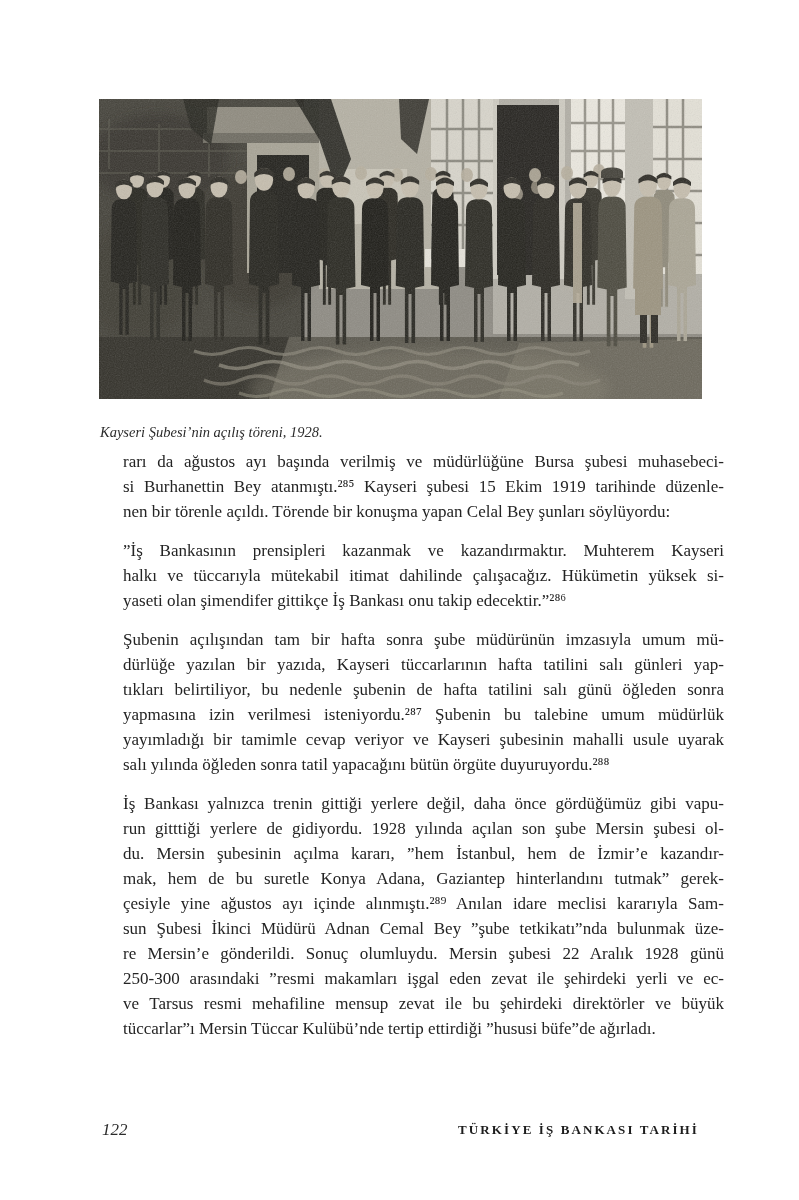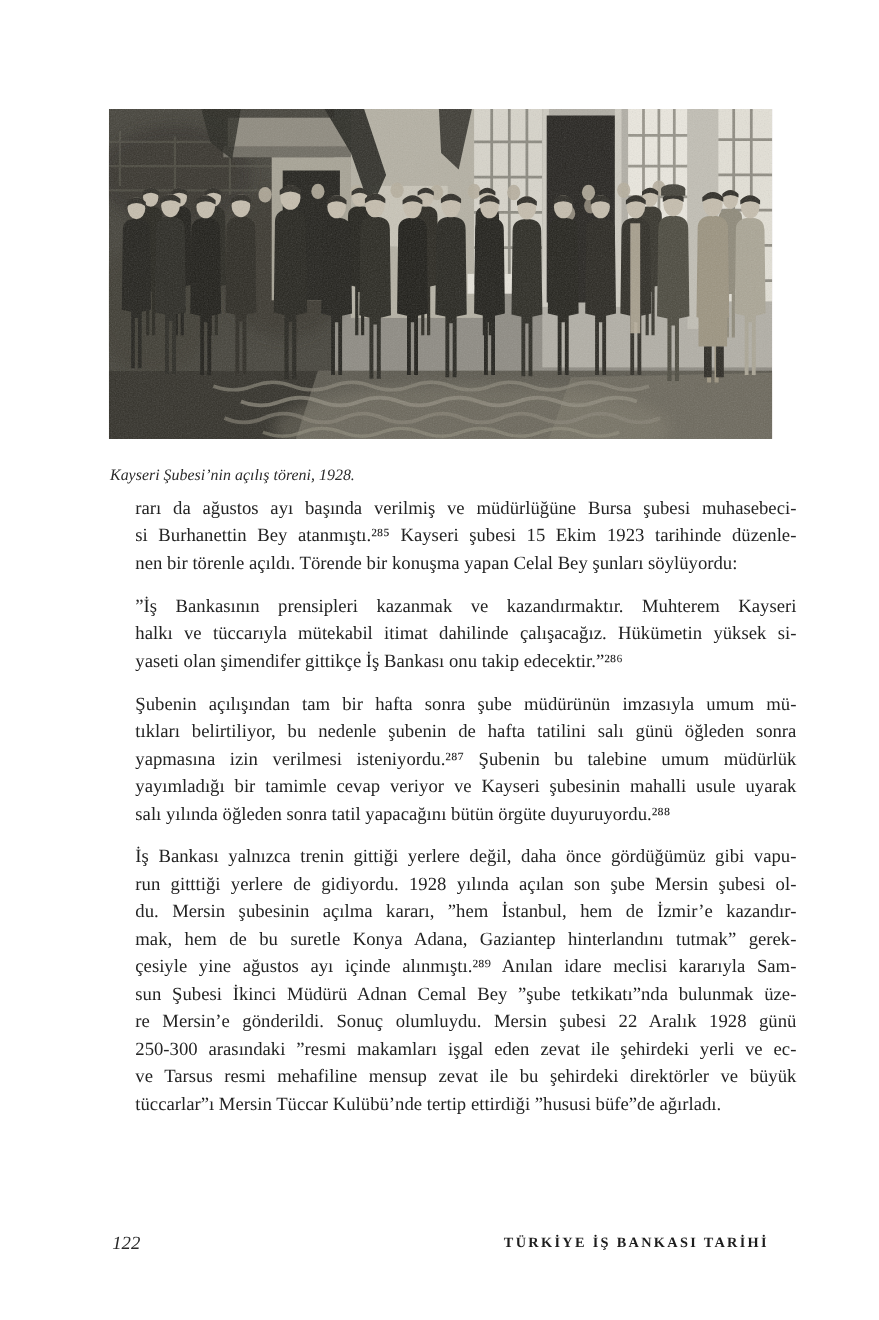--- a/index.html
+++ b/index.html
@@ -180,30 +180,31 @@
 
       <rect width="603" height="300" filter="url(#grain)" opacity=".5"></rect>
     </svg>
   </figure>
 
   <div class="caption">Kayseri Şubesi’nin açılış töreni, 1928.</div>
 
   <div class="body-text">
     <div class="para">
         <div class="line">rarı da ağustos ayı başında verilmiş ve müdürlüğüne Bursa şubesi muhasebeci-</div>
-        <div class="line">si Burhanettin Bey atanmıştı.²⁸⁵ Kayseri şubesi 15 Ekim 1923 tarihinde düzenle-</div>
+        <div class="line">si Burhanettin Bey atanmıştı.²⁸⁵ Kayseri şubesi 15 Ekim 1919 tarihinde düzenle-</div>
         <div class="line last">nen bir törenle açıldı. Törende bir konuşma yapan Celal Bey şunları söylüyordu:</div>
       </div>
     <div class="para">
         <div class="line">”İş Bankasının prensipleri kazanmak ve kazandırmaktır. Muhterem Kayseri</div>
         <div class="line">halkı ve tüccarıyla mütekabil itimat dahilinde çalışacağız. Hükümetin yüksek si-</div>
         <div class="line last">yaseti olan şimendifer gittikçe İş Bankası onu takip edecektir.”²⁸⁶</div>
       </div>
     <div class="para">
         <div class="line">Şubenin açılışından tam bir hafta sonra şube müdürünün imzasıyla umum mü-</div>
+        <div class="line">dürlüğe yazılan bir yazıda, Kayseri tüccarlarının hafta tatilini salı günleri yap-</div>
         <div class="line">tıkları belirtiliyor, bu nedenle şubenin de hafta tatilini salı günü öğleden sonra</div>
         <div class="line">yapmasına izin verilmesi isteniyordu.²⁸⁷ Şubenin bu talebine umum müdürlük</div>
         <div class="line">yayımladığı bir tamimle cevap veriyor ve Kayseri şubesinin mahalli usule uyarak</div>
         <div class="line last">salı yılında öğleden sonra tatil yapacağını bütün örgüte duyuruyordu.²⁸⁸</div>
       </div>
     <div class="para">
         <div class="line">İş Bankası yalnızca trenin gittiği yerlere değil, daha önce gördüğümüz gibi vapu-</div>
         <div class="line">run gitttiği yerlere de gidiyordu. 1928 yılında açılan son şube Mersin şubesi ol-</div>
         <div class="line">du. Mersin şubesinin açılma kararı, ”hem İstanbul, hem de İzmir’e kazandır-</div>
         <div class="line">mak, hem de bu suretle Konya Adana, Gaziantep hinterlandını tutmak” gerek-</div>

